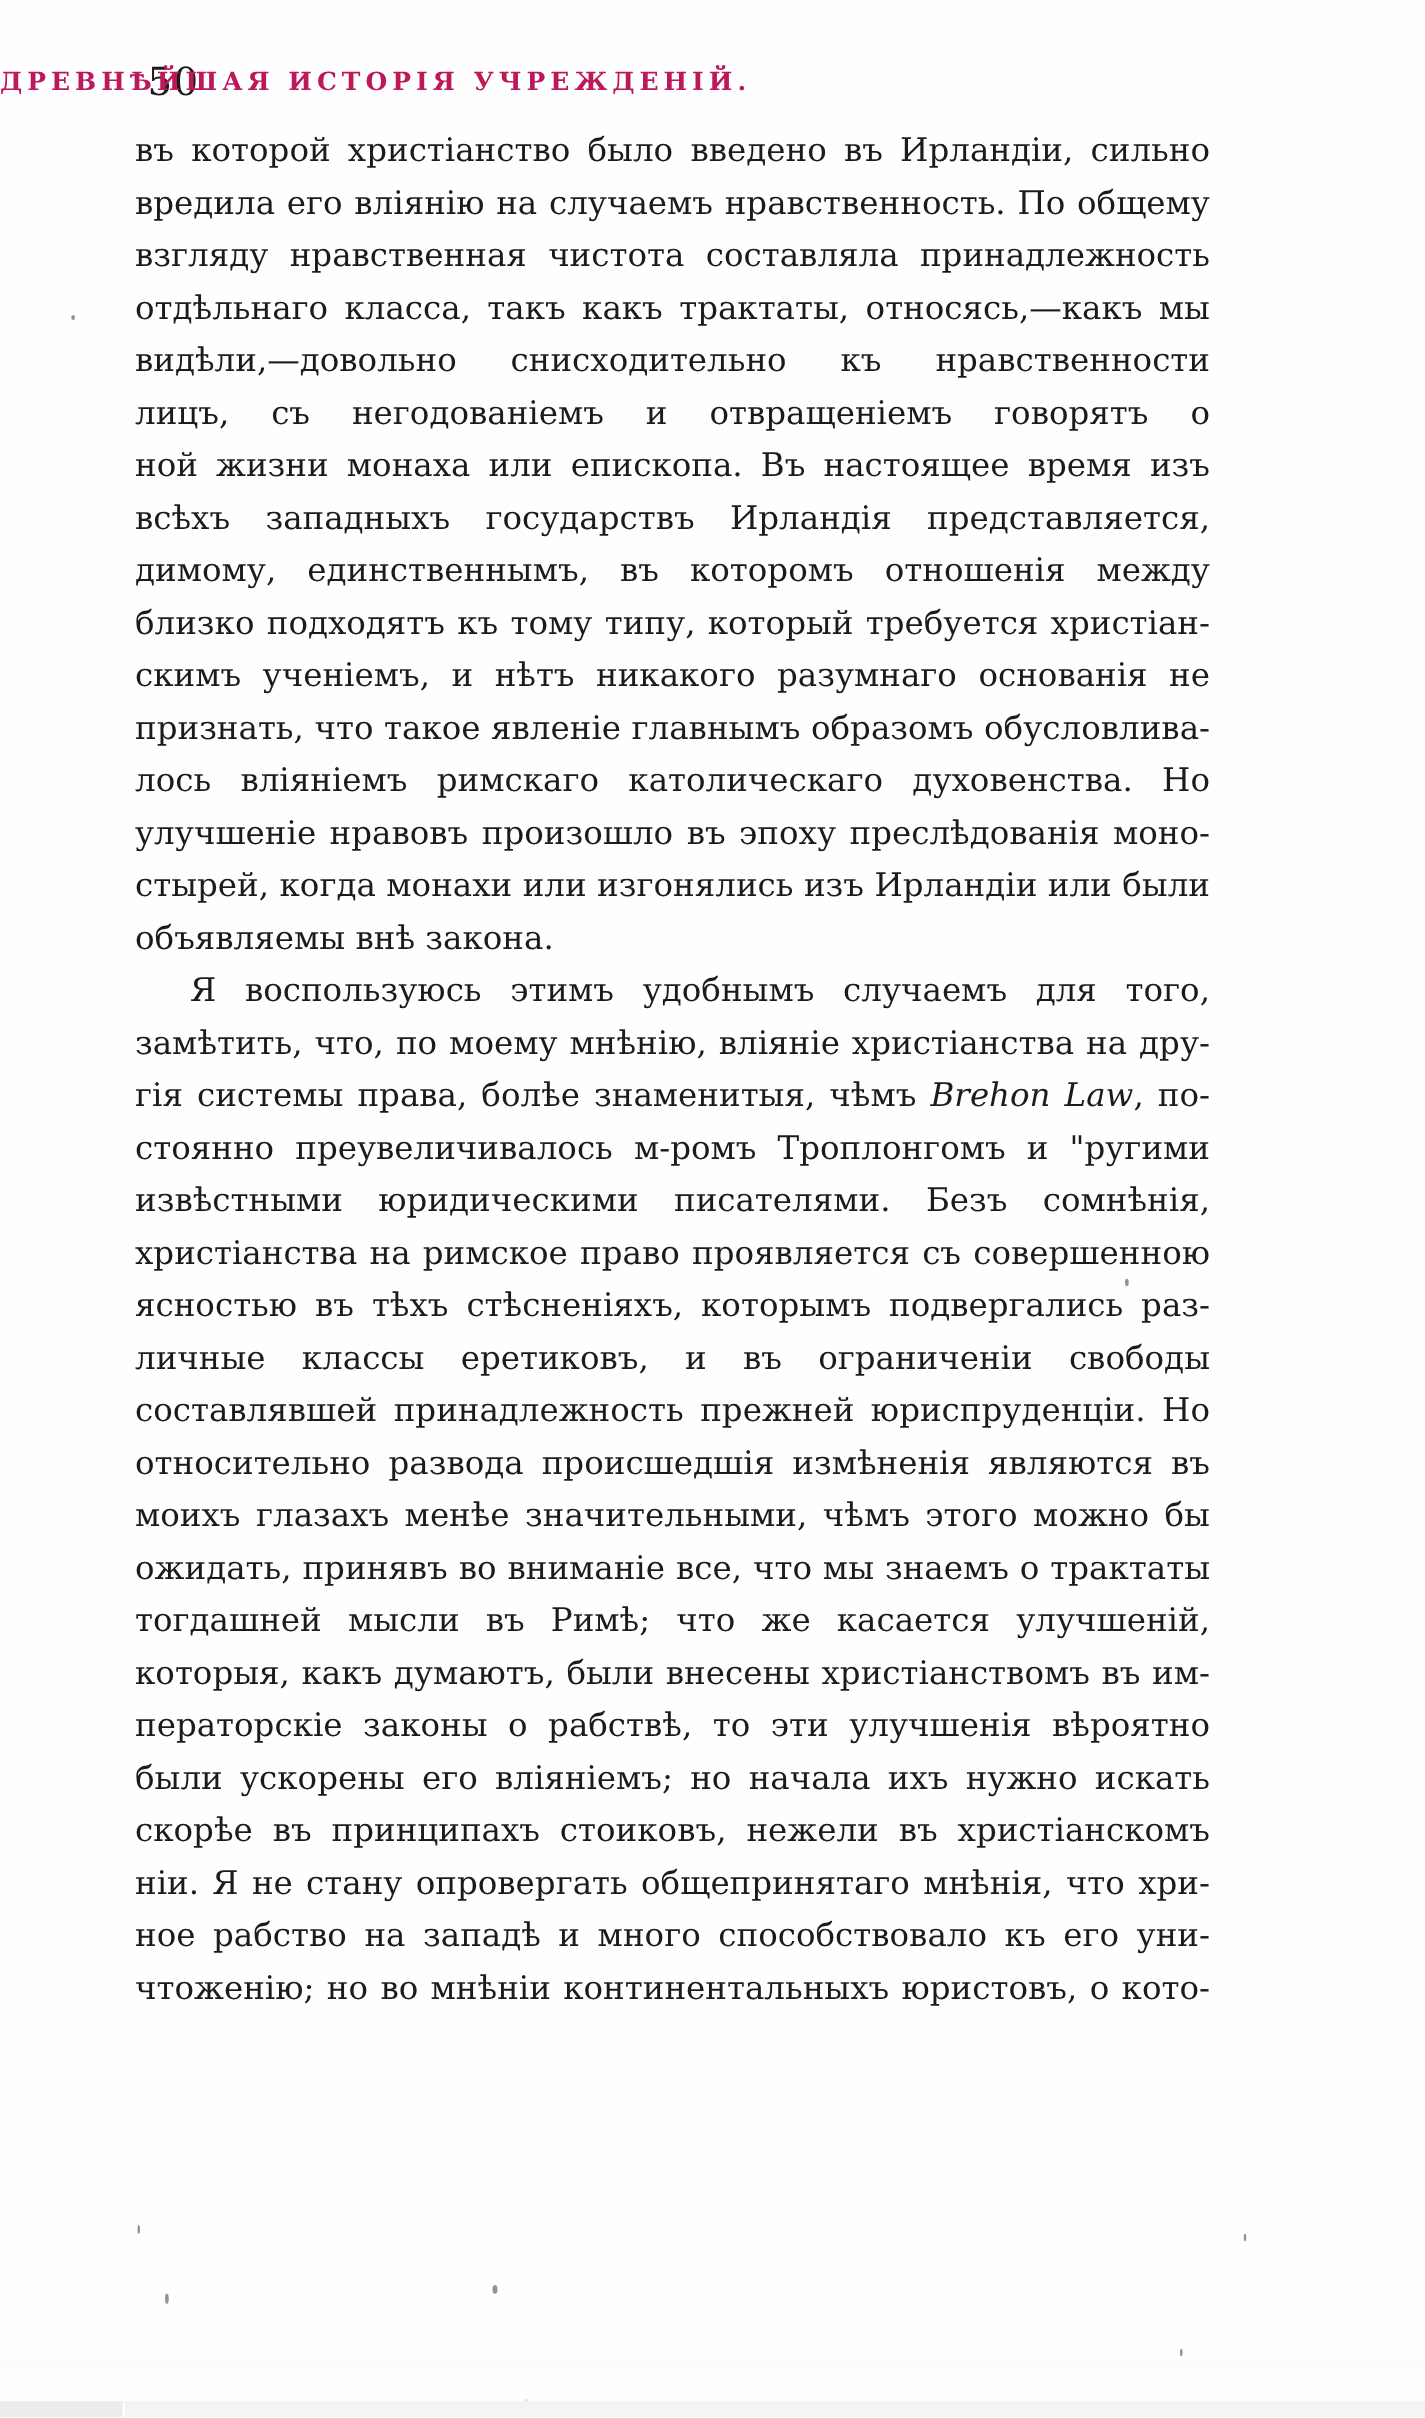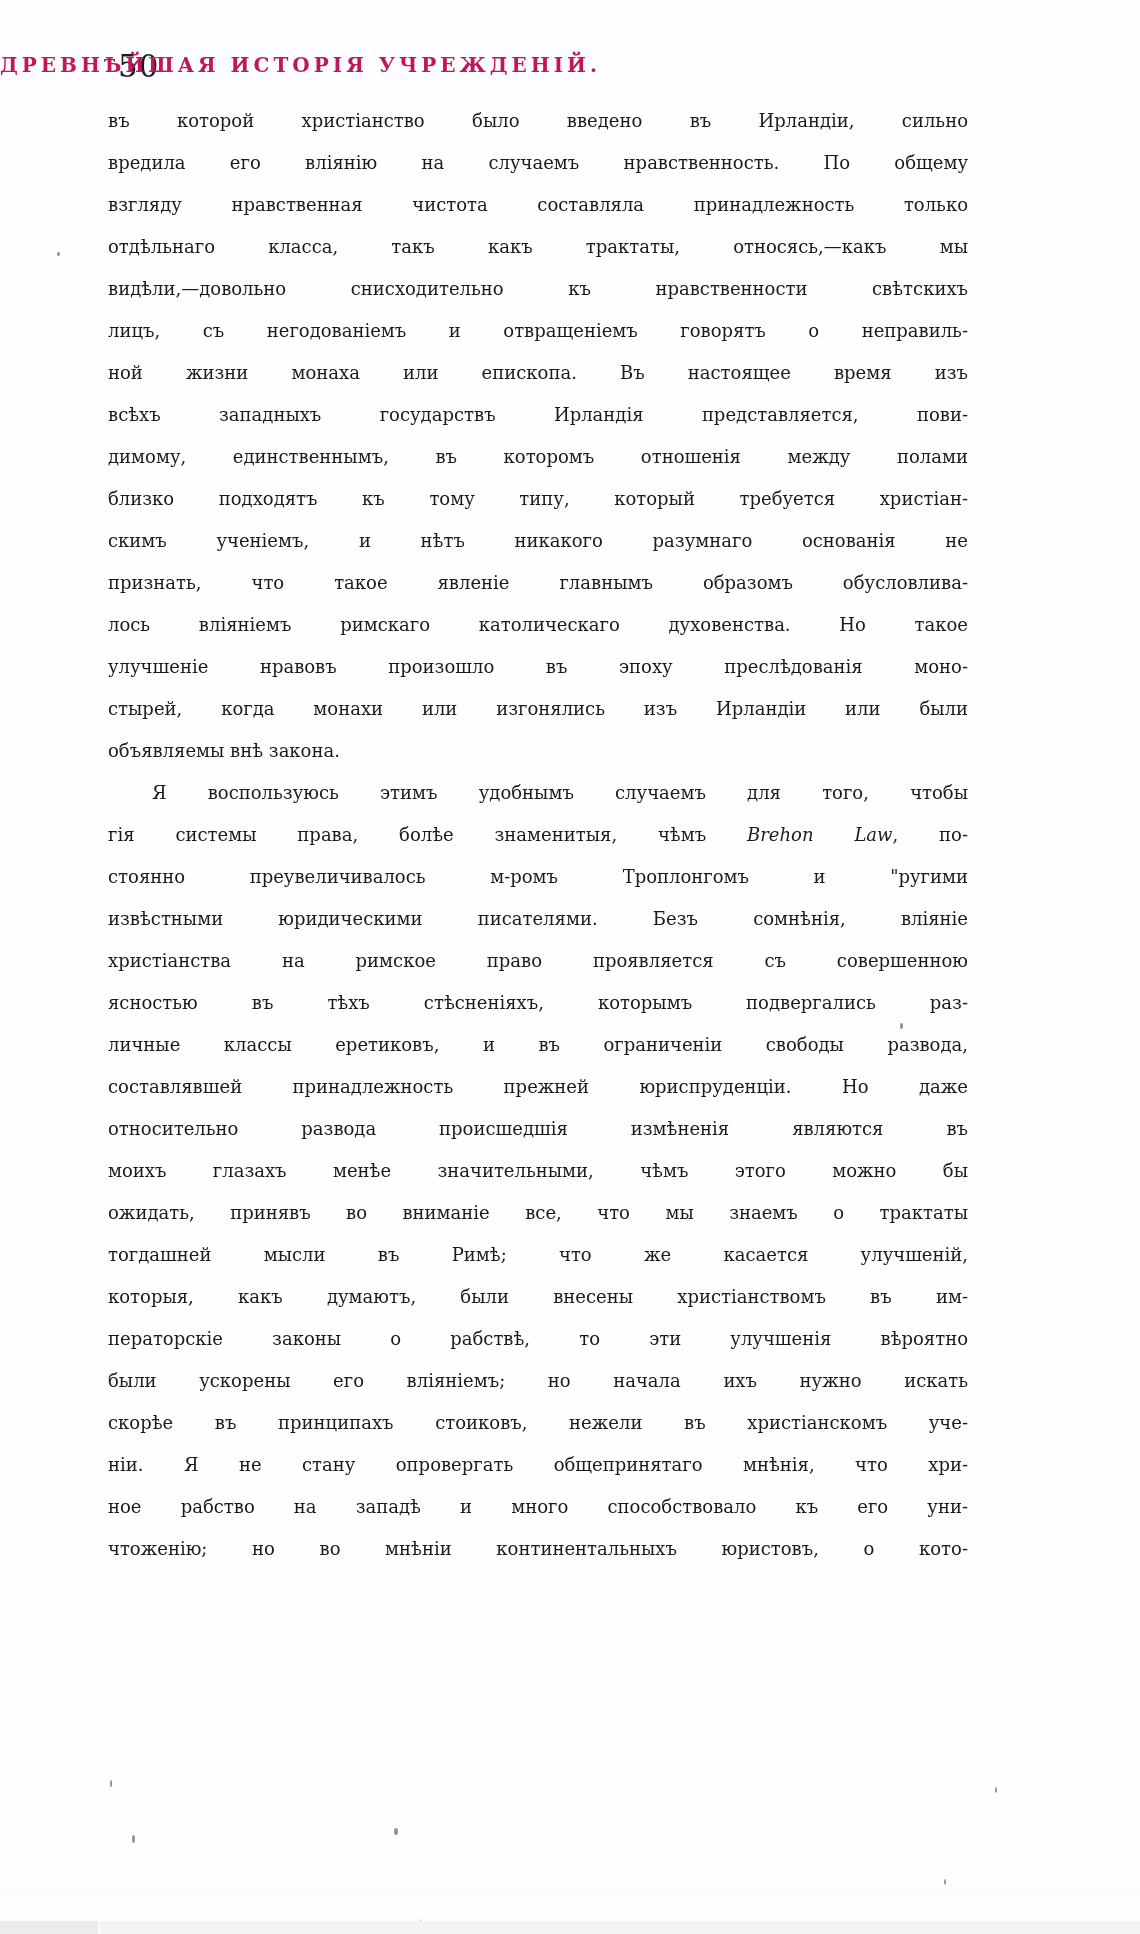--- a/index.html
+++ b/index.html
@@ -44,21 +44,21 @@
   }
   .text-block {
     position: absolute;
     top: 100px;
     left: 108px;
     width: 860px;
   }
   .line {
     height: 42px;
     line-height: 42px;
-    font-size: 18px;
+    font-size: 26px;
     color: #1b1b1b;
     text-align: justify;
     text-align-last: justify;
     overflow: hidden;
     white-space: normal;
   }
   .line.last {
     text-align: left;
     text-align-last: left;
   }
@@ -118,20 +118,21 @@
       <div class="line">всѣхъ западныхъ государствъ Ирландія представляется, пови-</div>
       <div class="line">димому, единственнымъ, въ которомъ отношенія между полами</div>
       <div class="line">близко подходятъ къ тому типу, который требуется христіан-</div>
       <div class="line">скимъ ученіемъ, и нѣтъ никакого разумнаго основанія не</div>
       <div class="line">признать, что такое явленіе главнымъ образомъ обусловлива-</div>
       <div class="line">лось вліяніемъ римскаго католическаго духовенства. Но такое</div>
       <div class="line">улучшеніе нравовъ произошло въ эпоху преслѣдованія моно-</div>
       <div class="line">стырей, когда монахи или изгонялись изъ Ирландіи или были</div>
       <div class="line last">объявляемы внѣ закона.</div>
       <div class="line indent">Я воспользуюсь этимъ удобнымъ случаемъ для того, чтобы</div>
+      <div class="line">замѣтить, что, по моему мнѣнію, вліяніе христіанства на дру-</div>
       <div class="line"><span>гія системы права, болѣе знаменитыя, чѣмъ </span><span class="italic">Brehon Law</span><span>, по-</span></div>
       <div class="line">стоянно преувеличивалось м-ромъ Троплонгомъ и "ругими</div>
       <div class="line">извѣстными юридическими писателями. Безъ сомнѣнія, вліяніе</div>
       <div class="line">христіанства на римское право проявляется съ совершенною</div>
       <div class="line">ясностью въ тѣхъ стѣсненіяхъ, которымъ подвергались раз-</div>
       <div class="line">личные классы еретиковъ, и въ ограниченіи свободы развода,</div>
       <div class="line">составлявшей принадлежность прежней юриспруденціи. Но даже</div>
       <div class="line">относительно развода происшедшія измѣненія являются въ</div>
       <div class="line">моихъ глазахъ менѣе значительными, чѣмъ этого можно бы</div>
       <div class="line">ожидать, принявъ во вниманіе все, что мы знаемъ о трактаты</div>

